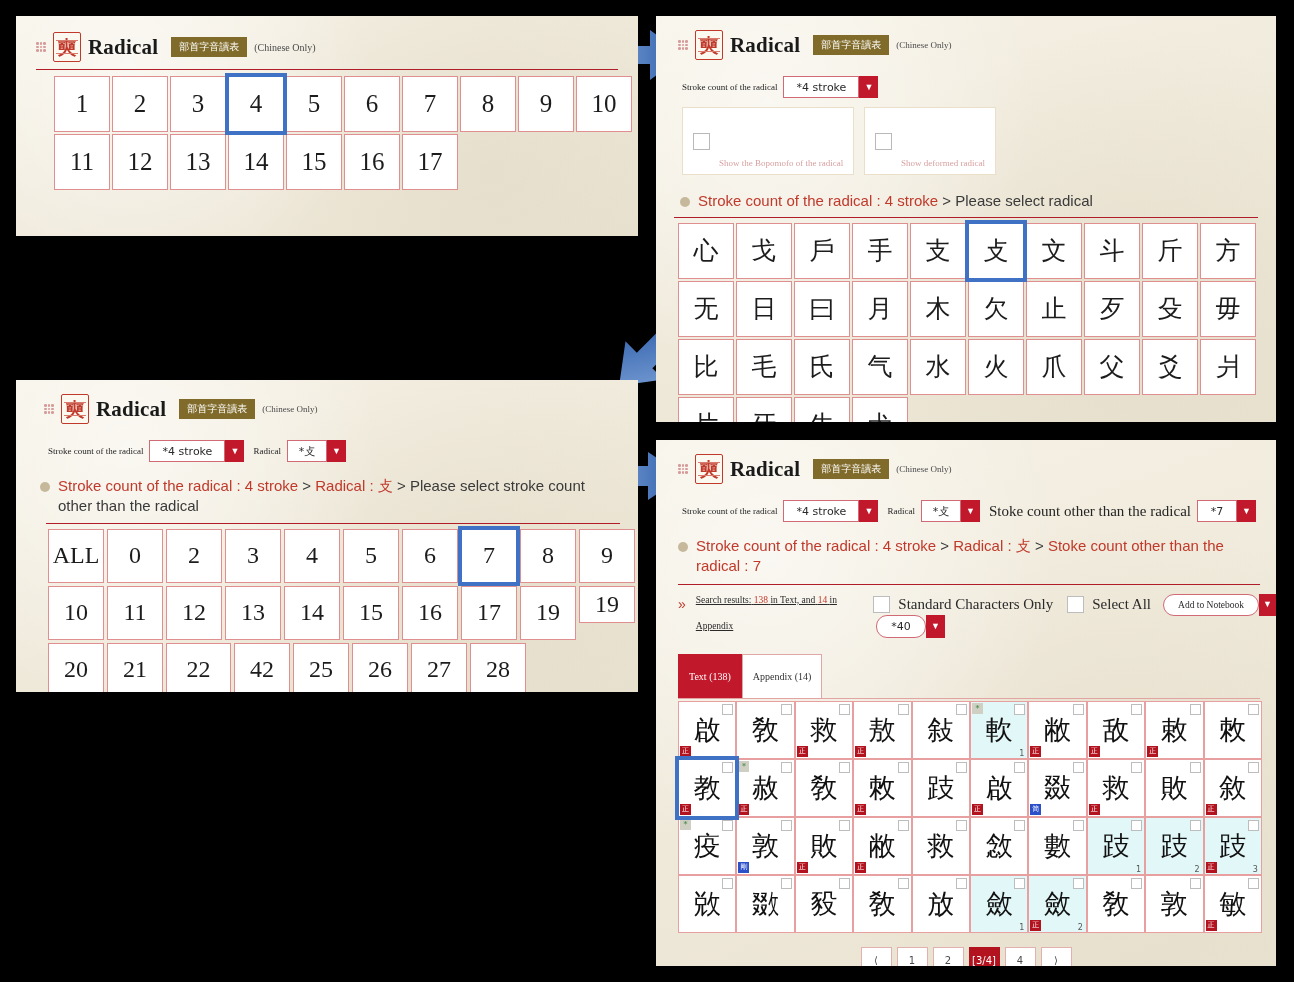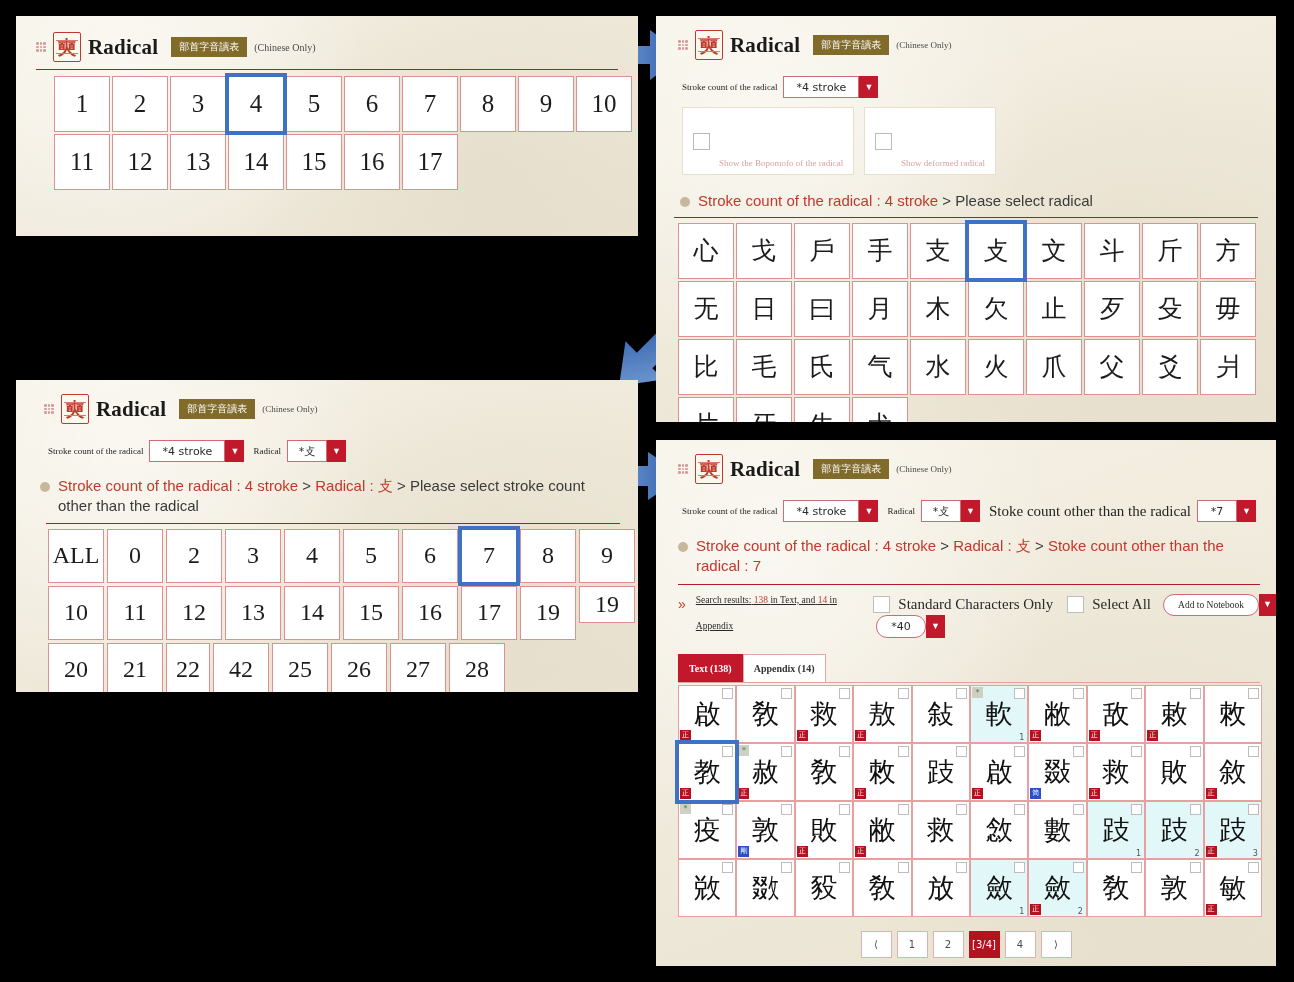--- a/index.html
+++ b/index.html
@@ -119,21 +119,21 @@
   .chev-icon { color: #c0392b; font-size: 14px; line-height: 1; }
   .res-txt { font-family: "Liberation Serif", serif; color: #2a2a2a; font-size: 9.5px; text-decoration: underline; }
   .res-txt .num { color: #c0392b; }
   .plain-chk { width: 17px; height: 17px; border: 1px solid #bdbdbd; background: #fff; flex:0 0 auto; }
   .plain-lbl { font-family: Liberation Serif, serif; color: #2a2a2a; font-size: 15px; white-space: nowrap; }
 
   
   .tabrow { display: flex; align-items: flex-end; gap: 0; }
   .tab {
     font-family: "Liberation Serif", serif; font-size: 10px;
-    padding: 8px 10px; border: 1px solid #e0a7a7; border-bottom: none; font-weight: bold;
+    padding: 16px 10px; border: 1px solid #e0a7a7; border-bottom: none;
   }
   .tab.active { background: #c2182b; color: #fff; border-color: #c2182b; }
   .tab.inactive { background: #fff; color: #333; }
 
   
   .charcell {
     position: relative; background: #fff; border: 1px solid #e79fa0;
     display: flex; align-items: center; justify-content: center;
     font-family: "DejaVu Serif", serif; color: #111;
   }
@@ -418,21 +418,21 @@
         <div class="cell" style="width: 56px; height: 54px; font-size: 24px;">12</div>
         <div class="cell" style="width: 56px; height: 54px; font-size: 24px;">13</div>
         <div class="cell" style="width: 56px; height: 54px; font-size: 24px;">14</div>
         <div class="cell" style="width: 56px; height: 54px; font-size: 24px;">15</div>
         <div class="cell" style="width: 56px; height: 54px; font-size: 24px;">16</div>
         <div class="cell" style="width: 56px; height: 54px; font-size: 24px;">17</div>
         <div class="cell" style="width: 56px; height: 54px; font-size: 24px;">19</div>
         <div class="cell" style="width: 56px; height: 37px; font-size: 24px;">19</div>
         <div class="cell" style="width: 56px; height: 54px; font-size: 24px;">20</div>
         <div class="cell" style="width: 56px; height: 54px; font-size: 24px;">21</div>
-        <div class="cell" style="width: 44px; height: 54px; font-size: 24px;">22</div>
+        <div class="cell" style="width: 65px; height: 54px; font-size: 24px;">22</div>
         <div class="cell" style="width: 56px; height: 54px; font-size: 24px;">42</div>
         <div class="cell" style="width: 56px; height: 54px; font-size: 24px;">25</div>
         <div class="cell" style="width: 56px; height: 54px; font-size: 24px;">26</div>
         <div class="cell" style="width: 56px; height: 54px; font-size: 24px;">27</div>
         <div class="cell" style="width: 56px; height: 54px; font-size: 24px;">28</div>
       </div>
   </div>
 
   <div class="panel" id="panel-d">
     <div class="pheader" style="margin:14px 0 0 22px;">

